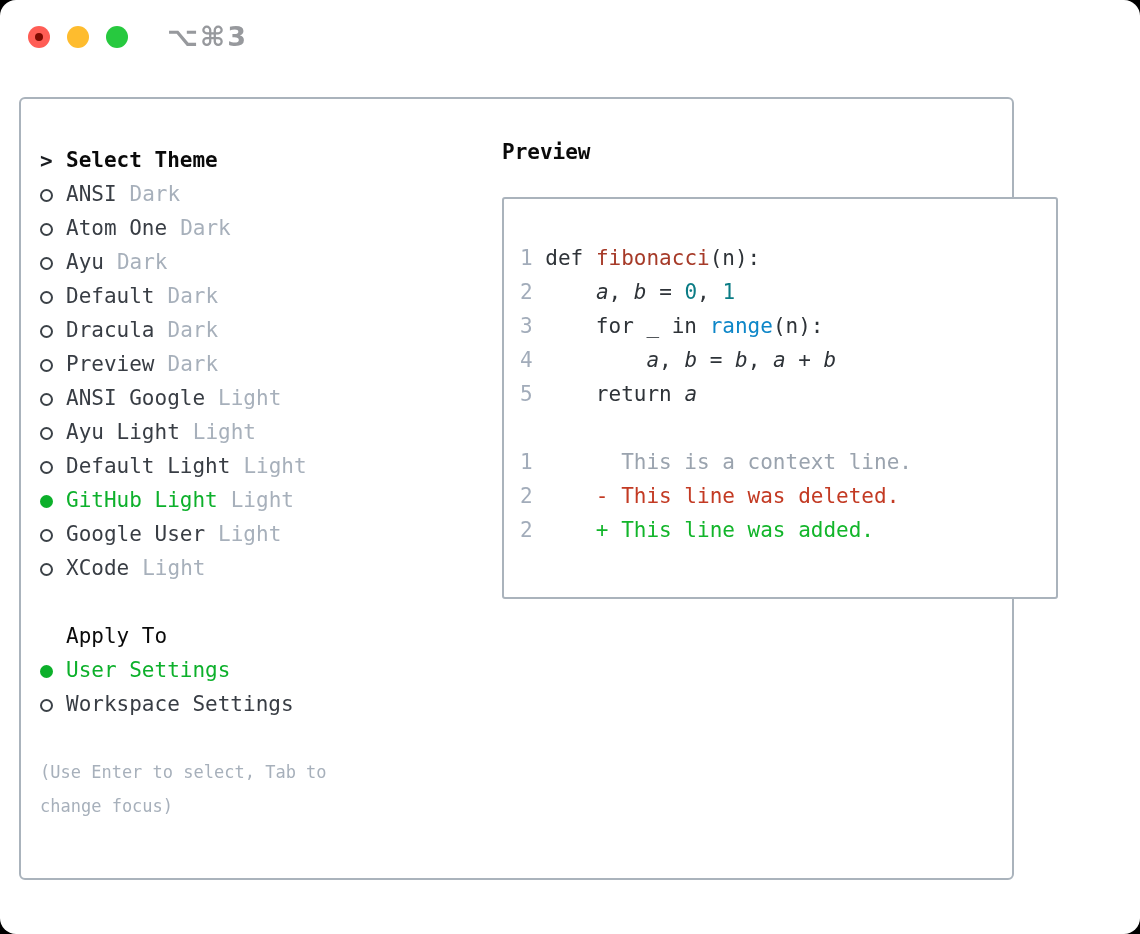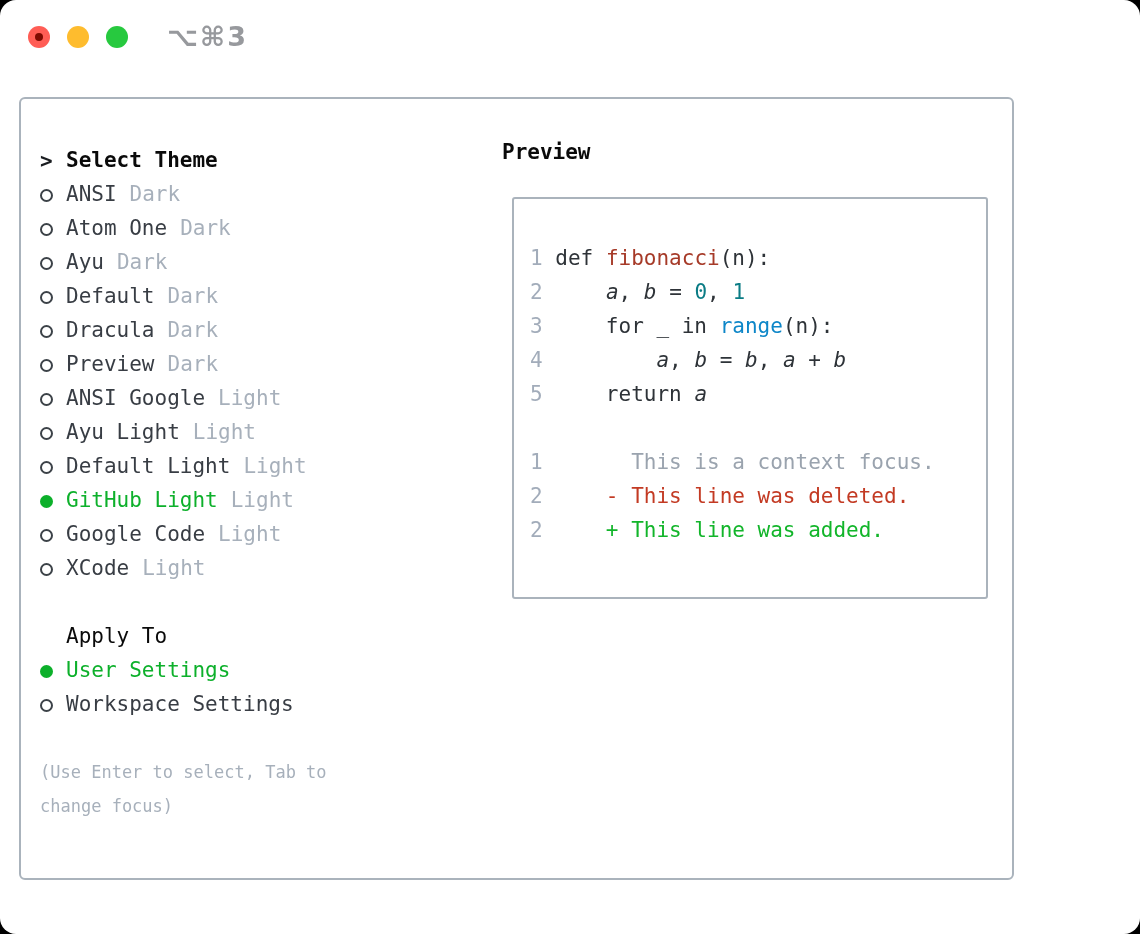--- a/index.html
+++ b/index.html
@@ -38,21 +38,21 @@
   .dot.sel{background:#0db02b;border-color:#0db02b;}
   .caret{font-weight:bold;color:#1a1d21;width:26px;}
   .hdr{font-weight:bold;color:#0a0a0a;}
   .hdr2{color:#0a0a0a;}
   .tname{color:#383d44;}
   .tname.sel{color:#0db02b;}
   .variant{color:#a7b0bb;padding-left:13px;}
   .hint{color:#a7b0bb;line-height:34px;font-size:17px;}
   
   .preview-box{
-    margin-left:10px;margin-top:28px;width:476px;height:402px;
+    margin-top:28px;width:556px;height:402px;
     border:2px solid #aab3bc;border-radius:3px;box-sizing:border-box;
     padding:42px 0 0 16px;background:#fff;overflow:hidden;
   }
   .pline{height:34px;line-height:34px;white-space:pre;font-size:21px;}
   .tk-ln{color:#a2acba;}
   .tk-fg{color:#2e3338;}
   .tk-fn{color:#a63a28;}
   .tk-num{color:#0b7c85;}
   .tk-call{color:#0d86c8;}
   .tk-var{color:#2e3338;font-style:italic;}
@@ -87,21 +87,21 @@
           <div class="row"><span class="ind"><span class="dot"></span></span><span class="tname">ANSI</span><span class="variant">Dark</span></div>
           <div class="row"><span class="ind"><span class="dot"></span></span><span class="tname">Atom One</span><span class="variant">Dark</span></div>
           <div class="row"><span class="ind"><span class="dot"></span></span><span class="tname">Ayu</span><span class="variant">Dark</span></div>
           <div class="row"><span class="ind"><span class="dot"></span></span><span class="tname">Default</span><span class="variant">Dark</span></div>
           <div class="row"><span class="ind"><span class="dot"></span></span><span class="tname">Dracula</span><span class="variant">Dark</span></div>
           <div class="row"><span class="ind"><span class="dot"></span></span><span class="tname">Preview</span><span class="variant">Dark</span></div>
           <div class="row"><span class="ind"><span class="dot"></span></span><span class="tname">ANSI Google</span><span class="variant">Light</span></div>
           <div class="row"><span class="ind"><span class="dot"></span></span><span class="tname">Ayu Light</span><span class="variant">Light</span></div>
           <div class="row"><span class="ind"><span class="dot"></span></span><span class="tname">Default Light</span><span class="variant">Light</span></div>
           <div class="row"><span class="ind"><span class="dot sel"></span></span><span class="tname sel">GitHub Light</span><span class="variant">Light</span></div>
-          <div class="row"><span class="ind"><span class="dot"></span></span><span class="tname">Google Code</span><span class="variant">Light</span></div>
+          <div class="row"><span class="ind"><span class="dot"></span></span><span class="tname">Google User</span><span class="variant">Light</span></div>
           <div class="row"><span class="ind"><span class="dot"></span></span><span class="tname">XCode</span><span class="variant">Light</span></div>
         </div>
 
       <div class="row"></div>
 
       <div class="row">
         <span class="ind"></span><span class="hdr2">Apply To</span>
       </div>
 
       <div id="apply-list">
@@ -122,21 +122,21 @@
         <span class="hdr">Preview</span>
       </div>
       <div class="preview-box">
         <div id="preview-code">
             <div class="pline"><span class="tk-ln">1 </span><span class="tk-fg">def </span><span class="tk-fn">fibonacci</span><span class="tk-fg">(n):</span></div>
             <div class="pline"><span class="tk-ln">2 </span><span class="tk-fg">    </span><span class="tk-var">a</span><span class="tk-fg">, </span><span class="tk-var">b</span><span class="tk-fg"> = </span><span class="tk-num">0</span><span class="tk-fg">, </span><span class="tk-num">1</span></div>
             <div class="pline"><span class="tk-ln">3 </span><span class="tk-fg">    for _ in </span><span class="tk-call">range</span><span class="tk-fg">(n):</span></div>
             <div class="pline"><span class="tk-ln">4 </span><span class="tk-fg">        </span><span class="tk-var">a</span><span class="tk-fg">, </span><span class="tk-var">b</span><span class="tk-fg"> = </span><span class="tk-var">b</span><span class="tk-fg">, </span><span class="tk-var">a</span><span class="tk-fg"> + </span><span class="tk-var">b</span></div>
             <div class="pline"><span class="tk-ln">5 </span><span class="tk-fg">    return </span><span class="tk-var">a</span></div>
             <div class="pline"></div>
-            <div class="pline"><span class="tk-ln">1 </span><span class="tk-ctx">      This is a context focus.</span></div>
+            <div class="pline"><span class="tk-ln">1 </span><span class="tk-ctx">      This is a context line.</span></div>
             <div class="pline"><span class="tk-ln">2 </span><span class="tk-del">    - This line was deleted.</span></div>
             <div class="pline"><span class="tk-ln">2 </span><span class="tk-add">    + This line was added.</span></div>
           </div>
       </div>
     </div>
 
   </div>
 </div>
 
 </body></html>

